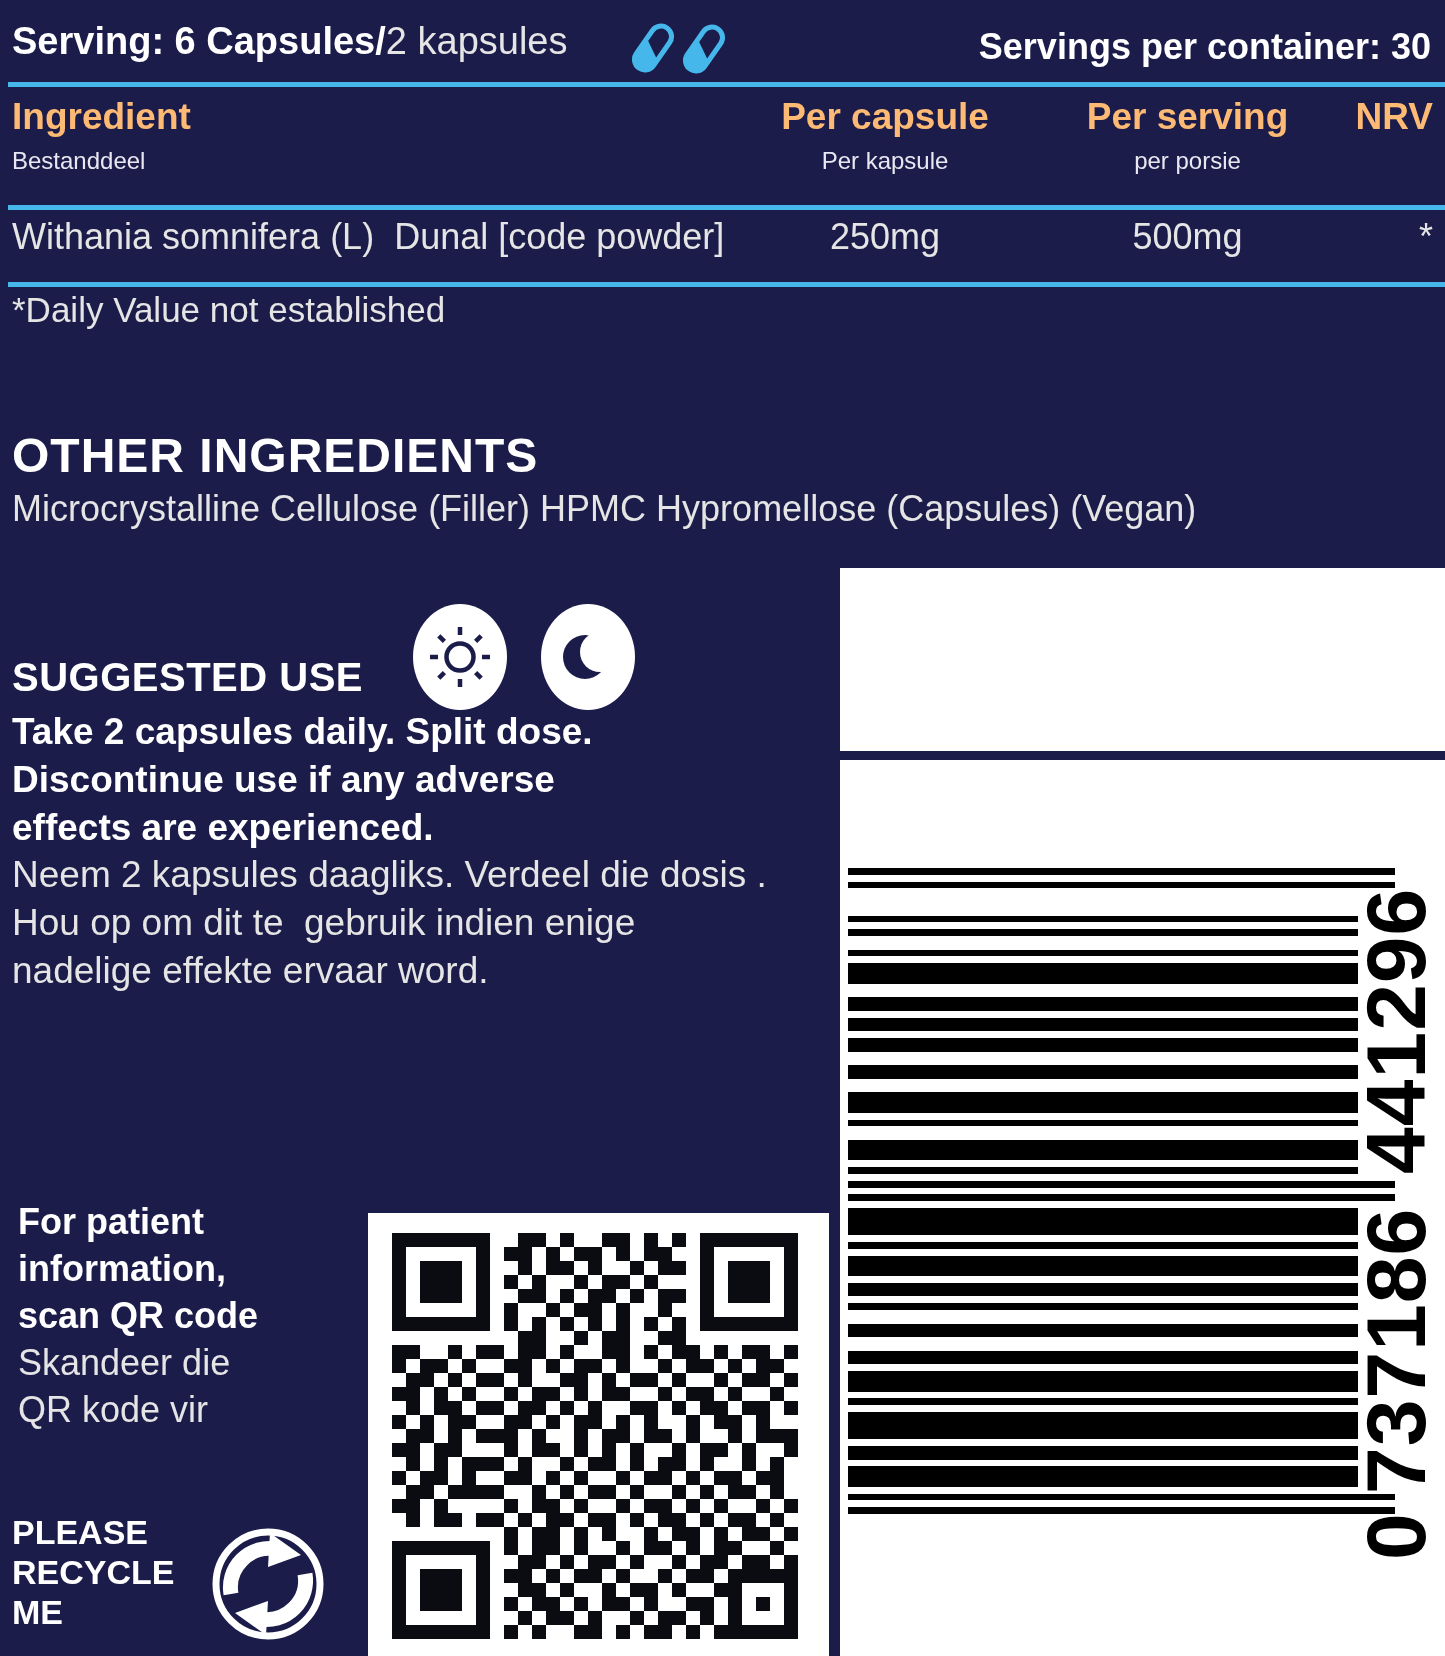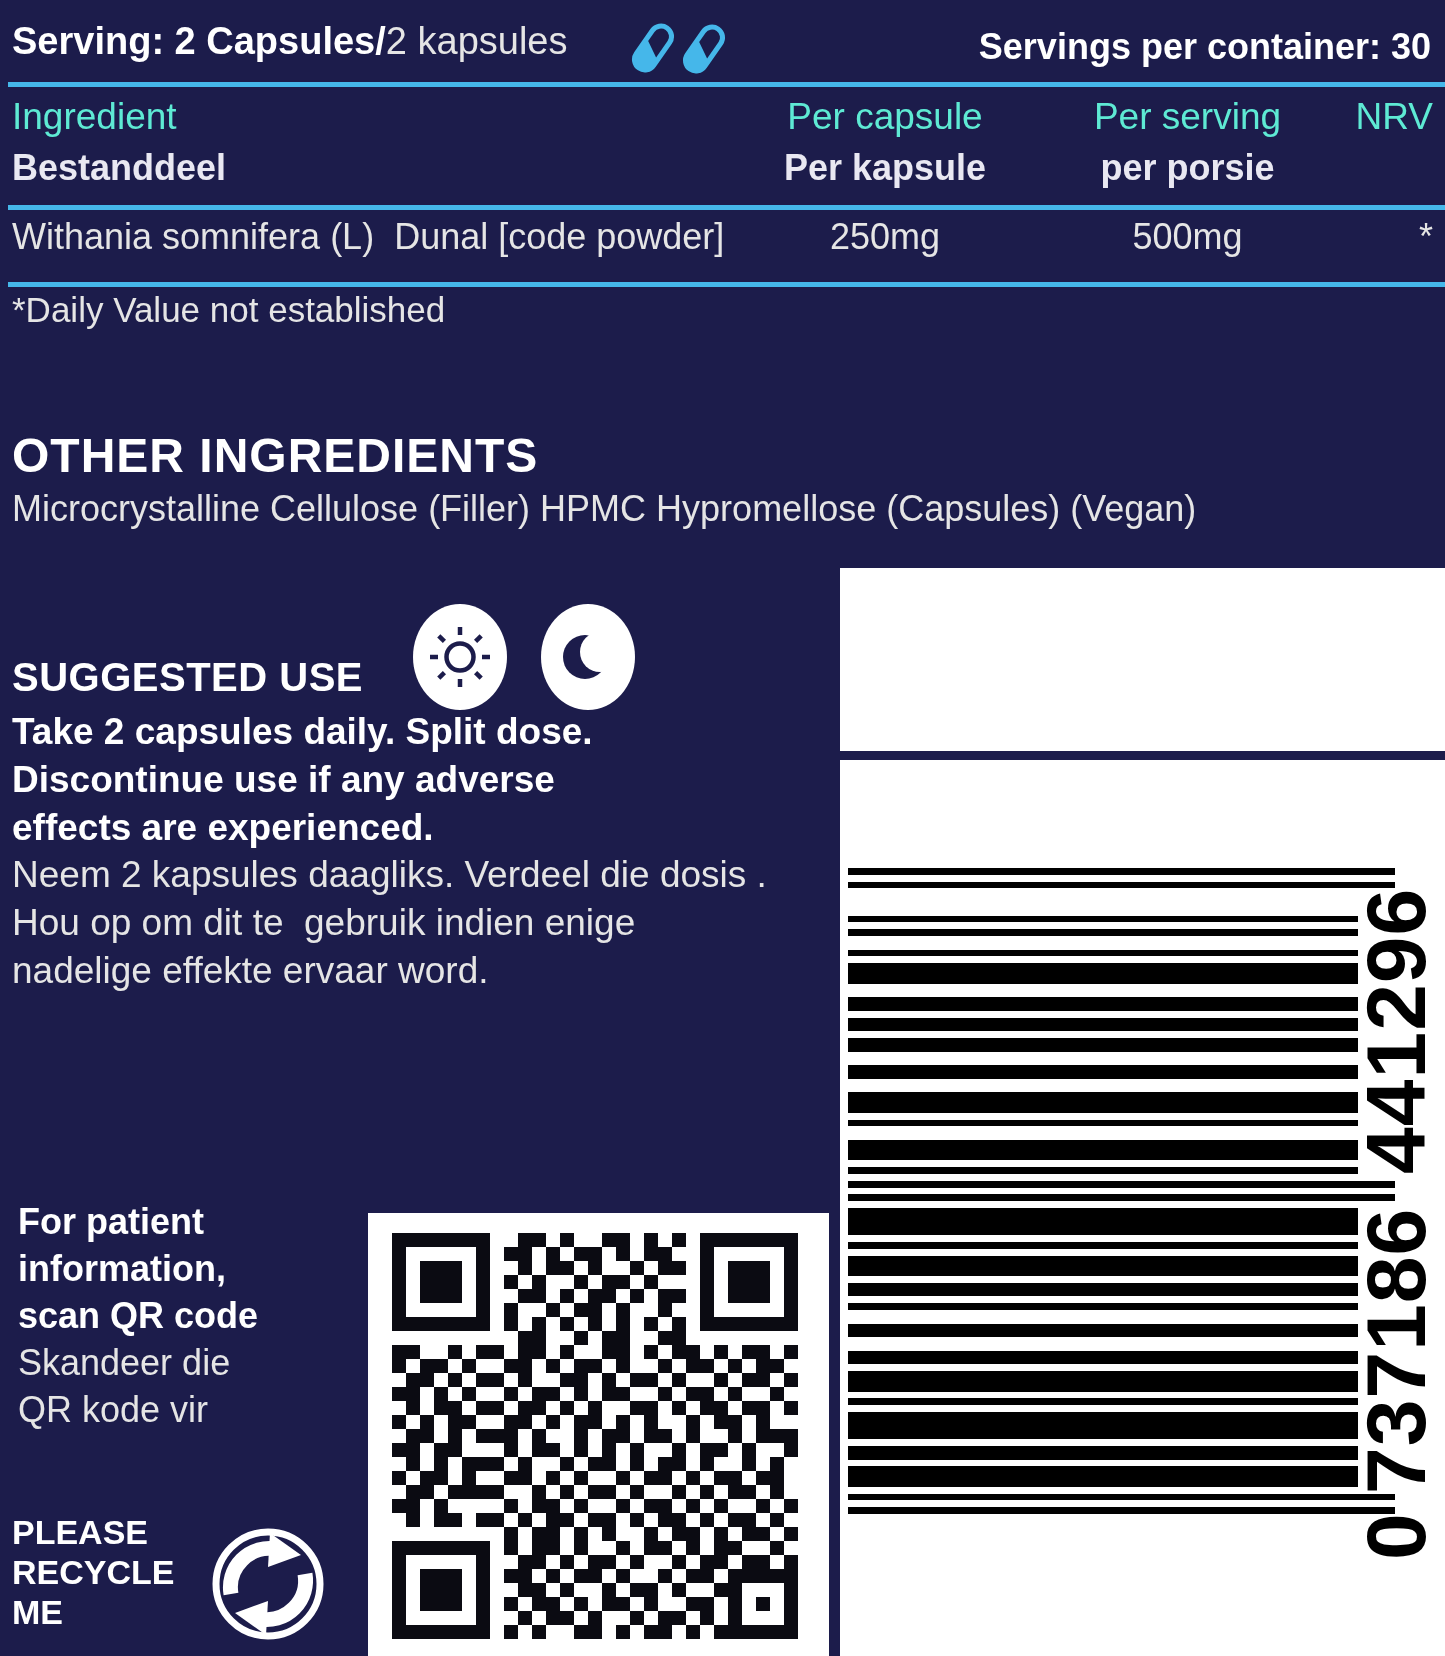--- a/index.html
+++ b/index.html
@@ -16,22 +16,22 @@
   
   .serving-line{top:20px;left:12px;font-size:38px;white-space:nowrap;}
   .servings-right{top:26px;right:14px;font-size:36px;}
   
   .thead{top:96px;left:0;right:0;}
   .trow{top:216px;left:0;right:0;}
   .col1{position:absolute;left:12px;width:730px;}
   .col2{position:absolute;left:760px;width:250px;text-align:center;}
   .col3{position:absolute;left:1055px;width:265px;text-align:center;}
   .col4{position:absolute;left:1330px;width:103px;text-align:right;padding-right:8px;}
-  .hline1{display:block;font-size:37px;font-weight:400;color:#5eead4;}
-  .hline2{display:block;font-size:36px;font-weight:700;color:#e9e8f2;margin-top:9px;}
+  .hline1{display:block;font-size:37px;font-weight:700;color:#fdba74;}
+  .hline2{display:block;font-size:24px;font-weight:400;color:#e9e8f2;margin-top:9px;}
   .cell{font-size:36px;font-weight:400;}
   .footnote{top:290px;left:12px;font-size:35px;}
   
   .oi-title{top:428px;left:12px;font-size:48px;letter-spacing:1px;}
   .oi-text{top:488px;left:12px;font-size:36px;}
   
   .su-title{top:655px;left:12px;font-size:40px;letter-spacing:0.5px;}
   .su-icons{top:597px;left:403px;}
   .par-en{top:708px;left:12px;font-size:37px;line-height:48px;}
   .par-af{top:851px;left:12px;font-size:37px;line-height:48px;}
@@ -56,21 +56,21 @@
   .bd0{left:0;width:46px;text-align:right;}
   .bd1{left:66px;width:286px;text-align:center;}
   .bd2{left:386px;width:286px;text-align:center;}
 </style>
 </head>
 <body>
 
 <div class="label">
 
   <div class="abs serving-line">
-    <span class="bold">Serving: 2 Capsules/</span><span class="light">2 kapsules</span>
+    <span class="bold">Serving: 6 Capsules/</span><span class="light">2 kapsules</span>
   </div>
 
   <svg class="abs" style="left:627px;top:15px;" width="105" height="66" viewBox="0 0 105 66">
     <g transform="translate(26,33) rotate(35)">
       <rect x="-13" y="-27" width="26" height="54" rx="13" fill="#45b7ea"></rect>
       <path d="M -8 -14 A 8 8 0 0 1 8 -14 L 8 6 L -8 -3 Z" fill="#1c1c4b"></path>
     </g>
     <g transform="translate(77,34) rotate(35)">
       <rect x="-13" y="-27" width="26" height="54" rx="13" fill="#45b7ea"></rect>
       <path d="M -8 -14 A 8 8 0 0 1 8 -14 L 8 6 L -8 -3 Z" fill="#1c1c4b"></path>

